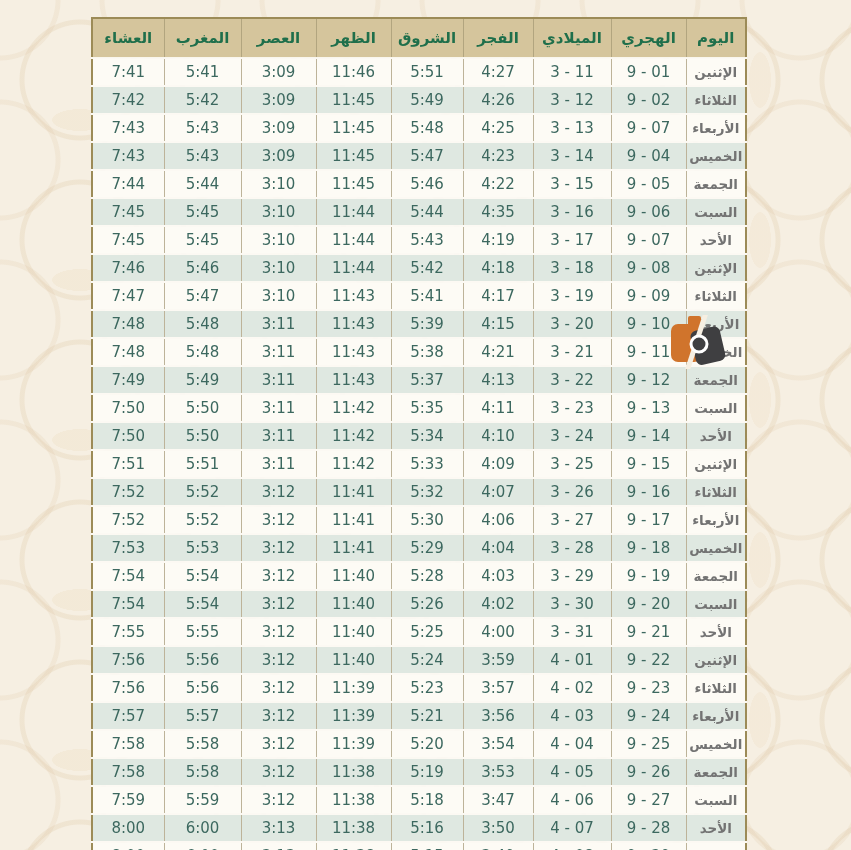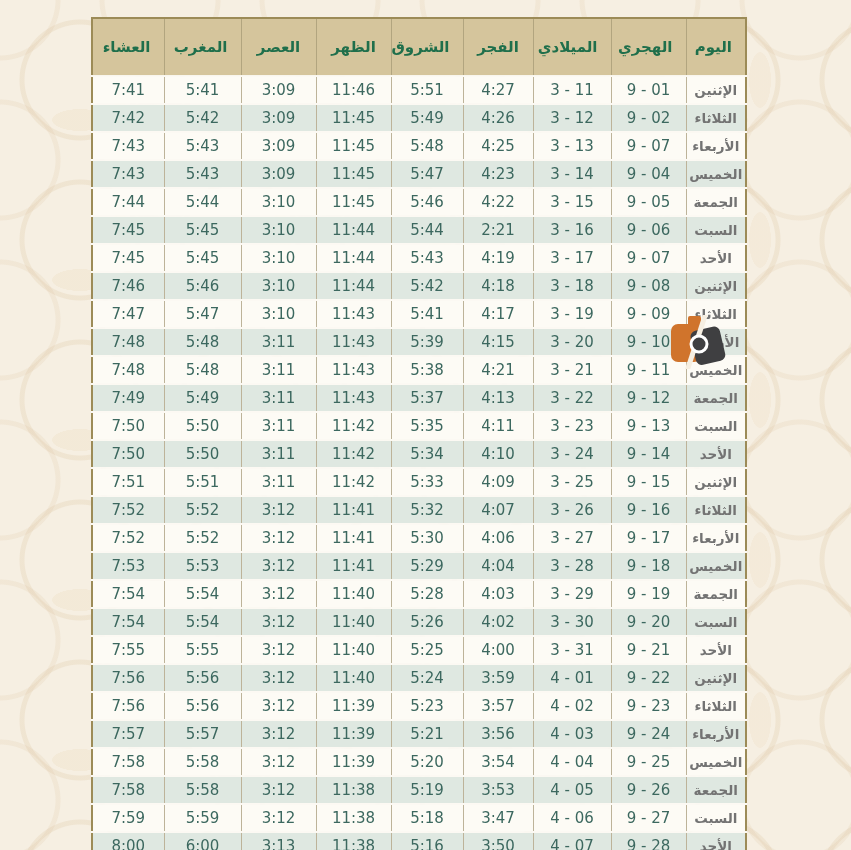--- a/index.html
+++ b/index.html
@@ -20,21 +20,21 @@
     background-position:0 0,80px 80px,0 40px,40px 0;
   }
   table.prayer-table{
     position:absolute;left:91px;top:17px;width:654px;height:829px;
     border-collapse:collapse;table-layout:fixed;direction:rtl;
     border:2px solid #9c8b57;
   }
   .prayer-table th{
     background:#d5c59c;color:#1f6f4b;
     font-size:15px;font-weight:bold;height:30px;
-    border:1px solid #b2a57f;text-align:center;padding:13px;
+    border:1px solid #b2a57f;text-align:center;padding:4px;
   }
   .prayer-table td{
     font-size:15px;color:#3c685f;text-align:center;padding:0;height:26px;
     border-left:1px solid #bdb399;border-right:1px solid #bdb399;
     border-top:2px solid rgba(252,250,244,.92);
     white-space:nowrap;overflow:hidden;
   }
   tr.odd  td{background:#fdfbf5}
   tr.even td{background:#dfe8e1}
   .prayer-table td.day{color:#737373;font-weight:bold;font-size:13.5px}
@@ -137,21 +137,21 @@
           <td>5:46</td>
           <td>11:45</td>
           <td>3:10</td>
           <td>5:44</td>
           <td>7:44</td>
         </tr>
         <tr class="even">
           <td class="day">السبت</td>
           <td dir="ltr">9 - 06</td>
           <td dir="ltr">3 - 16</td>
-          <td>2:21</td>
+          <td>4:35</td>
           <td>5:44</td>
           <td>11:44</td>
           <td>3:10</td>
           <td>5:45</td>
           <td>7:45</td>
         </tr>
         <tr class="odd">
           <td class="day">الأحد</td>
           <td dir="ltr">9 - 07</td>
           <td dir="ltr">3 - 17</td>

